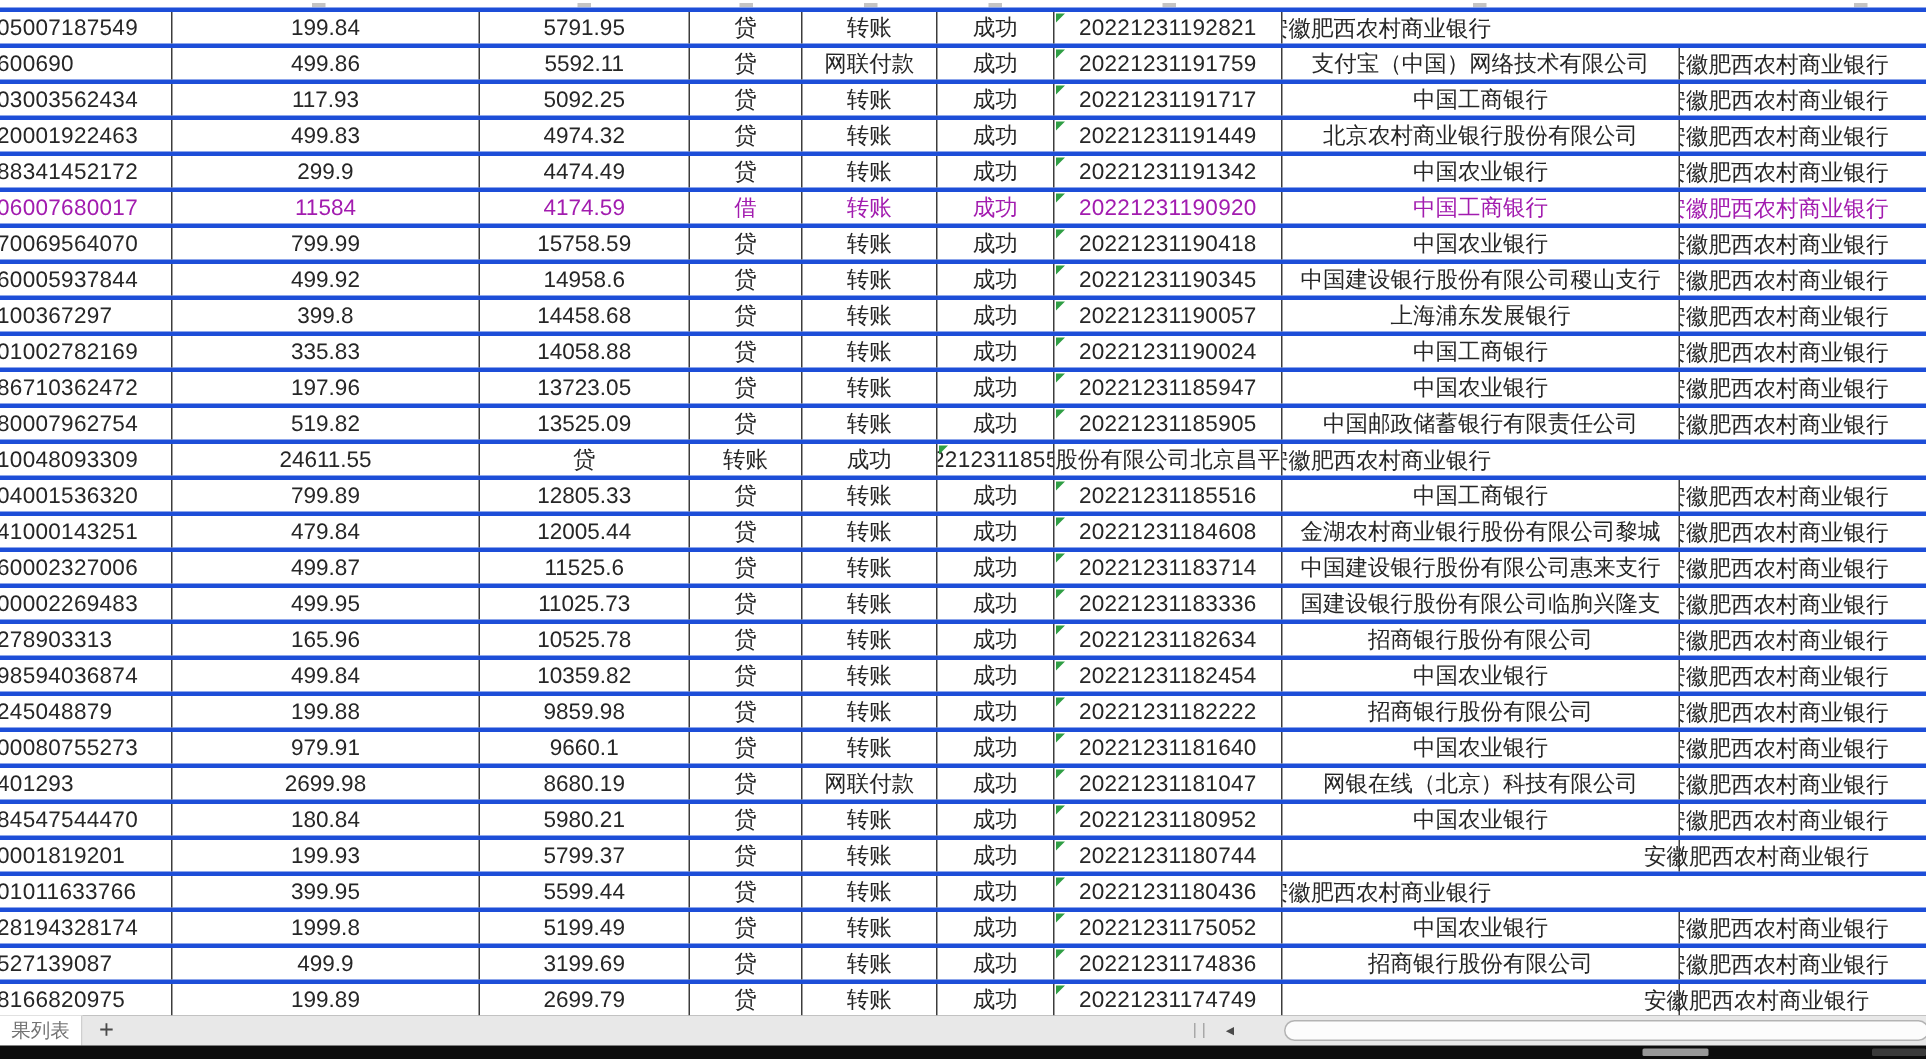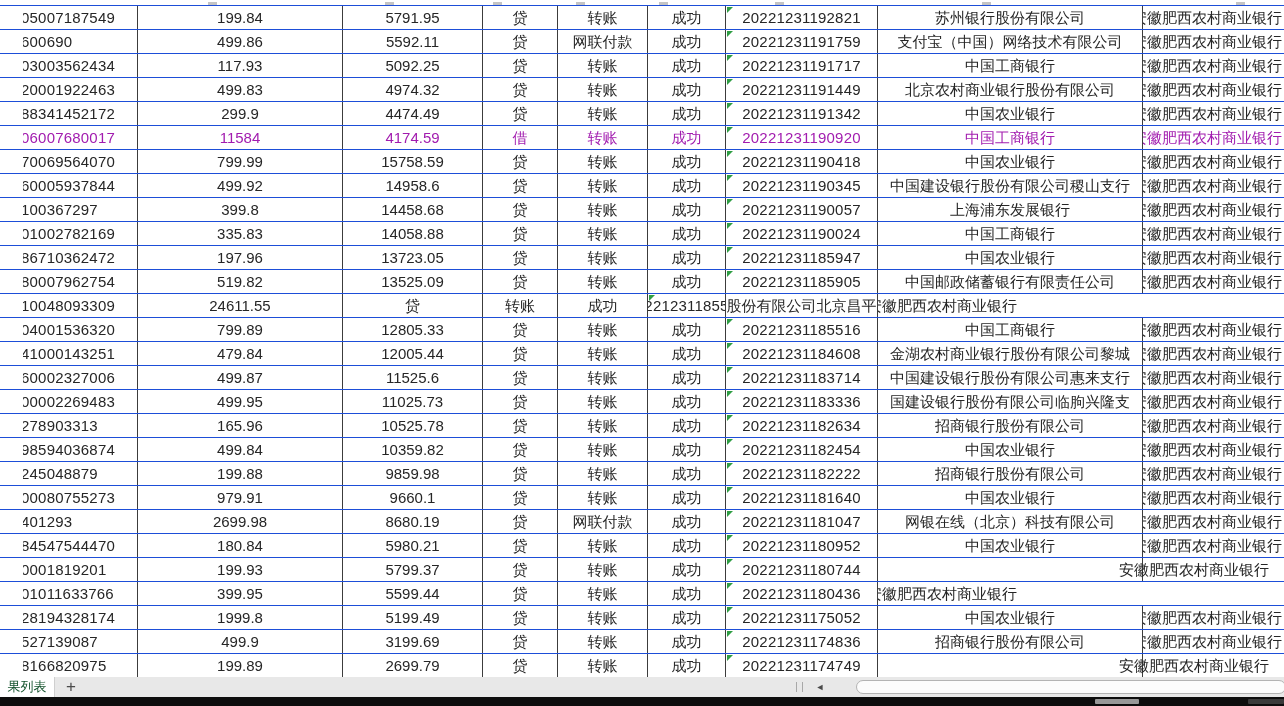--- a/index.html
+++ b/index.html
@@ -11,21 +11,21 @@
 
   
   .topsliver{position:absolute;top:0;left:0;width:1284px;height:5px;background:#fff;}
   .topsliver i{position:absolute;top:2px;height:3px;width:9px;background:#c4c4c4;}
 
   
   .table{position:absolute;top:5px;left:0;width:1284px;background:#fff;}
   .row{
     display:grid;
     grid-template-columns:115px 205px 140px 75px 90px 78px 152px 265px 164px;
-    height:24px;box-sizing:border-box;border-top:1px solid #1d4ed8;padding-left:23px;
+    height:24px;box-sizing:border-box;border-top:3px solid #1d4ed8;
   }
   .table .rowlast{height:0;border-top:1px solid #3c3c3c;}
   .cell{
     position:relative;box-sizing:border-box;border-right:1px solid #3c3c3c;
     display:flex;align-items:center;justify-content:center;
     font-size:15px;color:#262626;white-space:nowrap;overflow:hidden;line-height:23px;
   }
   .c1{justify-content:flex-start;}
   .c1 span{margin-left:-2px;letter-spacing:0.2px;}
   .c7 span{letter-spacing:0.2px;text-align:center;}
@@ -41,21 +41,21 @@
   }
 
   
   .tabbar{
     position:absolute;left:0;top:677px;width:1284px;height:20px;
     background:#e8e8e8;box-sizing:border-box;
   }
   .sheettab{
     position:absolute;left:0;top:0;width:55px;height:20px;background:#ffffff;
     display:flex;align-items:center;justify-content:center;
-    color:#14532d;font-size:13px;border-right:1px solid #cfcfcf;box-sizing:border-box;
+    color:#737373;font-size:13px;border-right:1px solid #cfcfcf;box-sizing:border-box;
   }
   .plusbtn{
     position:absolute;left:60px;top:0;width:22px;height:20px;
     display:flex;align-items:center;justify-content:center;
     font-size:17px;color:#4a4a4a;font-weight:400;
   }
   .grip{position:absolute;left:796px;top:5px;width:5px;height:10px;
     border-left:1px solid #a8a8a8;border-right:1px solid #a8a8a8;}
   .scroll-left{
     position:absolute;left:812px;top:3px;width:16px;height:14px;
@@ -108,23 +108,20 @@
         <div class="cell c5">
           <span>转账</span>
         </div>
         <div class="cell c6">
           <span>成功</span>
         </div>
         <div class="cell c7">
           <i class="tri"></i>
           <span>20221231192821</span>
         </div>
-        <div class="cell c8">
-          <span>苏州银行股份有限公司</span>
-        </div>
         <div class="cell c9">
           <span>安徽肥西农村商业银行</span>
         </div>
       </div>
       <div class="row">
         <div class="cell c1">
           <span>600690</span>
         </div>
         <div class="cell c2">
           <span>499.86</span>

